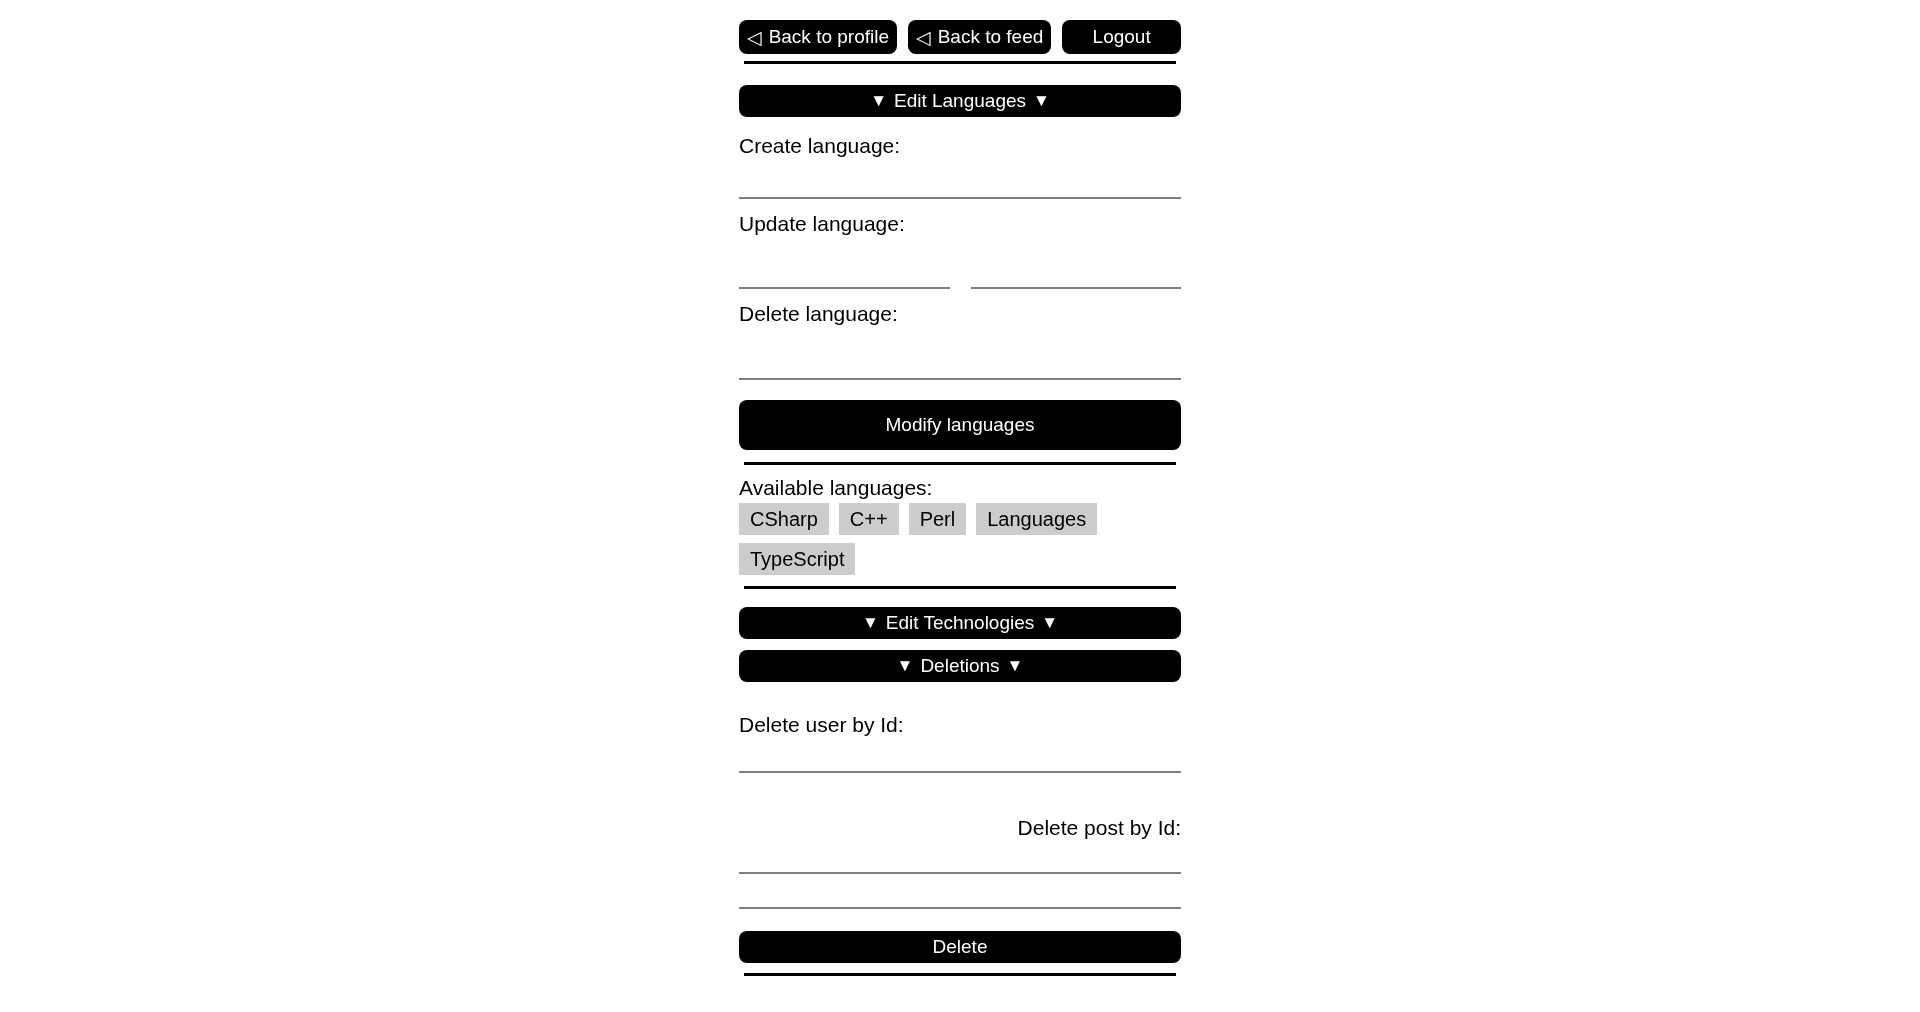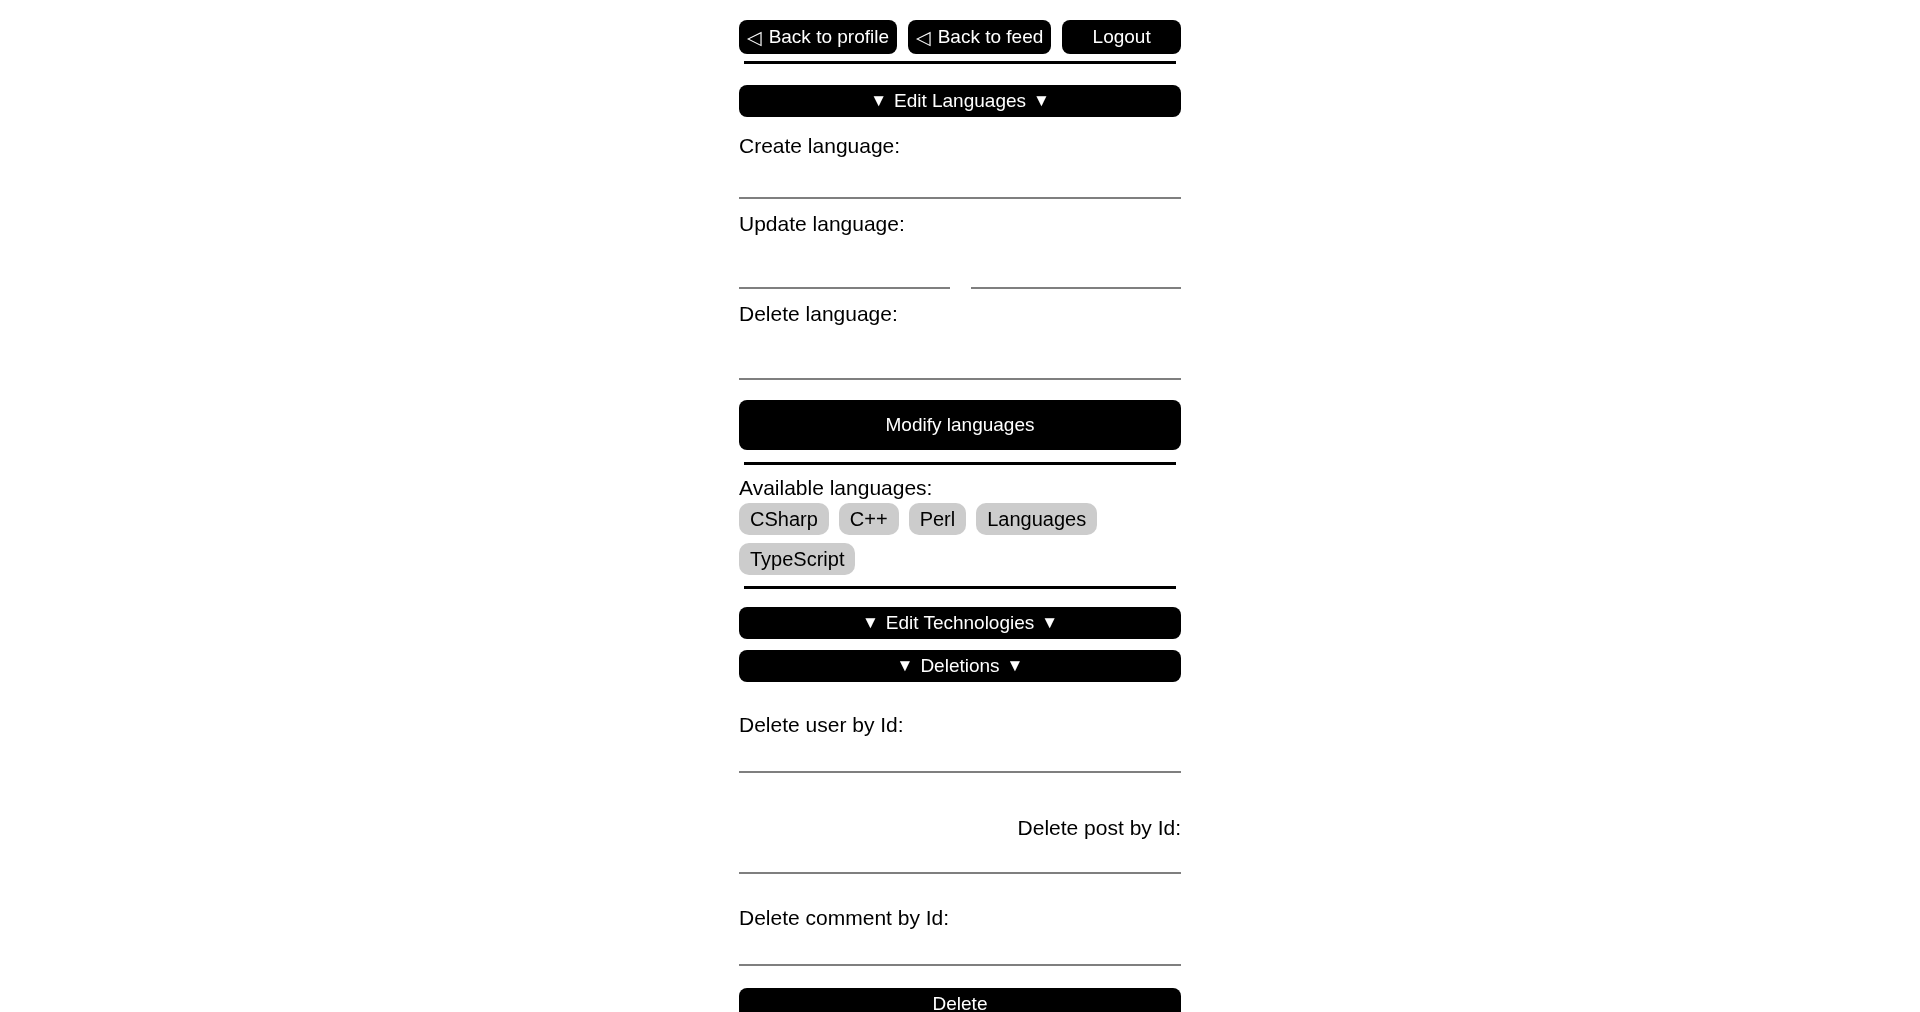--- a/index.html
+++ b/index.html
@@ -100,21 +100,21 @@
   .tag-list {
     display: flex;
     flex-wrap: wrap;
     gap: 8px 10px;
     margin-top: 2px;
   }
   .tag {
     background: #cccccc;
     color: #000000;
     border: 0;
-    border-radius: 10px;
+    border-radius: 0;
     padding: 4px 11px;
     font-family: inherit;
     font-size: 20px;
     line-height: 24px;
     cursor: pointer;
   }
   .caret { font-size: 17px; }
   .back-tri { font-size: 19px; }
 </style>
 </head>
@@ -186,21 +186,20 @@
     <span>Deletions</span>
     <span class="caret">▼</span>
   </button>
 
   <div class="field-label lbl-user">Delete user by Id:</div>
   <input class="underline-input inp-user" type="text" value="" style="">
 
   <div class="field-label lbl-post">Delete post by Id:</div>
   <input class="underline-input inp-post" type="text" value="" style="">
 
-  <div class="field-label lbl-comment">Delete comment by Id:</div>
   <input class="underline-input inp-comment" type="text" value="" style="">
 
   <button class="btn block-btn delete-btn">
     <span>Delete</span>
   </button>
 
   <hr class="thick after-delete">
 
 </div>
 

